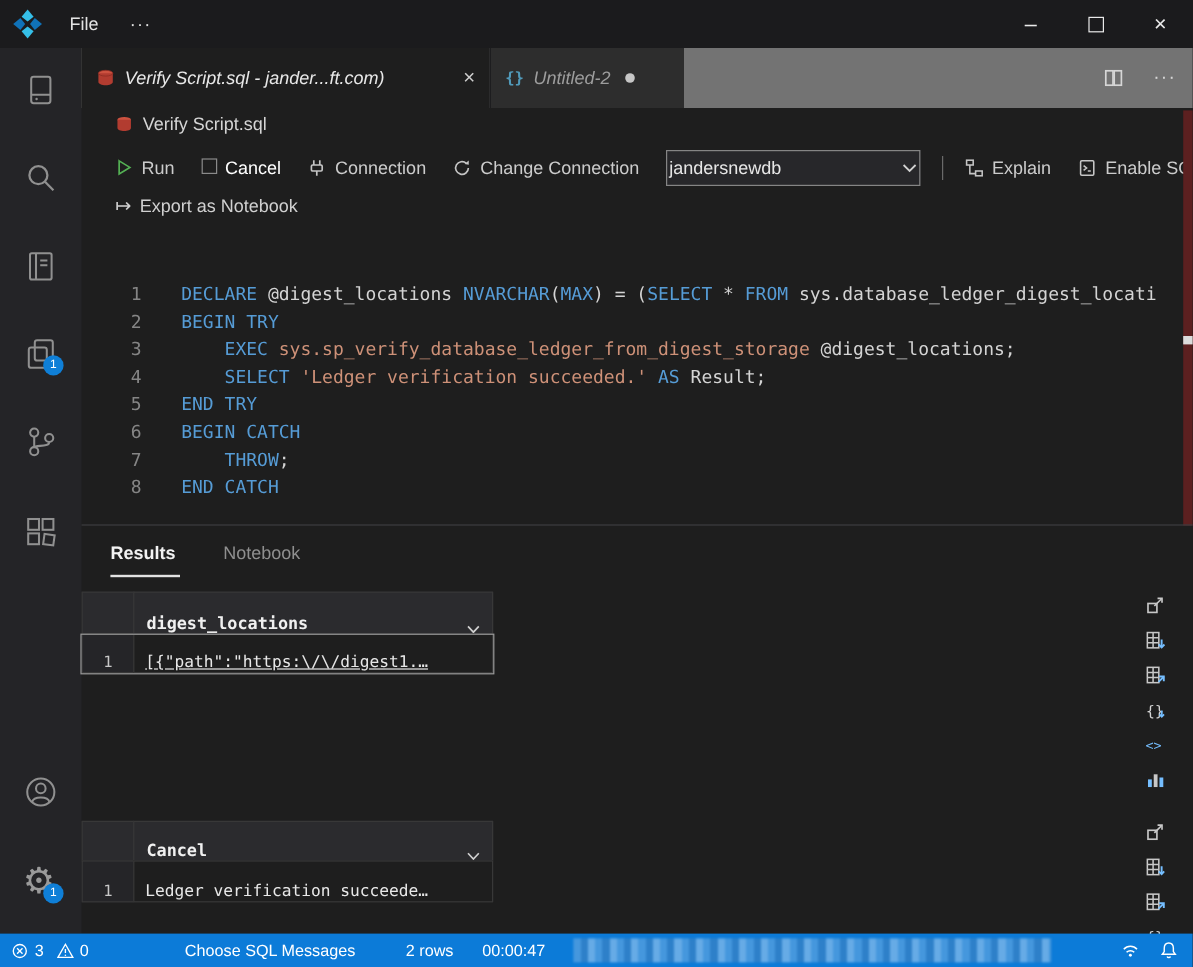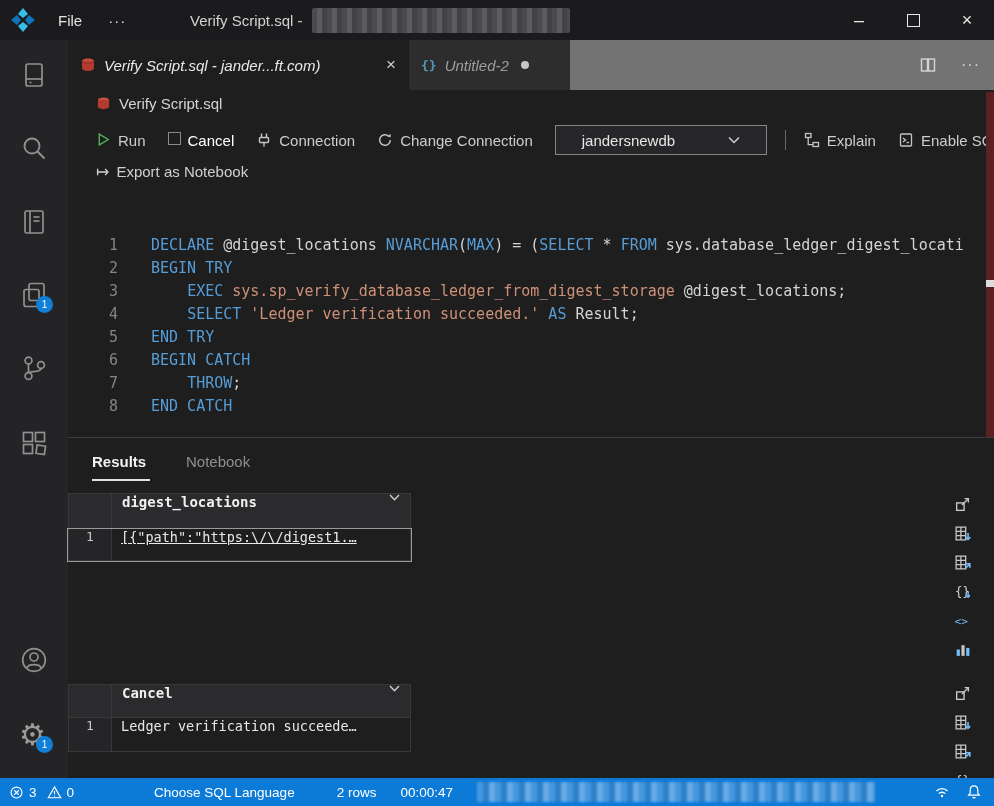--- a/index.html
+++ b/index.html
@@ -41,21 +41,21 @@
   .dots{color:#d6d6d6;font-size:16px;letter-spacing:1px}
   
   .breadcrumb{position:absolute;left:96px;top:95px;display:flex;align-items:center;gap:8px;
               font-size:15px;color:#d5d5d5}
   .toolbar{position:absolute;left:96px;top:124px;height:32px;display:flex;align-items:center;
            font-size:15px;color:#cccccc;white-space:nowrap}
   .tb{display:flex;align-items:flex-start;gap:7px;margin-right:22px}
   .tb.disabled{color:#ffffff}
   .stop-box{width:11px;height:11px;border:1.4px solid #8a8a8a;display:inline-block}
   .db-select{width:212px;height:30px;background:#27272a;border:1px solid #858585;display:flex;
-             align-items:center;padding:0 26px;box-sizing:border-box;margin-right:18px;color:#e6e6e6}
+             align-items:center;padding:0 2px;box-sizing:border-box;margin-right:18px;color:#e6e6e6}
   .db-select span{flex:1}
   .vsep{width:1px;height:20px;background:#6a6a6a;margin-right:18px}
   .export-row{position:absolute;left:96px;top:162px;display:flex;align-items:center;gap:7px;
               font-size:15px;color:#d0d0d0}
   .arrow-glyph{font-size:16px;color:#d0d0d0}
   
   .code{position:absolute;left:68px;top:188px;width:918px;height:250px;overflow:hidden;
         font-family:"DejaVu Sans Mono",monospace;font-size:15px;line-height:23px;white-space:pre}
   .code-line{display:flex}
   .ln{width:50px;text-align:right;color:#858585;flex:none}
@@ -63,21 +63,21 @@
   .tok-kw{color:#569cd6}.tok-pl{color:#d4d4d4}.tok-str{color:#ce9178}.tok-fn{color:#ce9178}
   .overview-ruler{position:absolute;left:986px;top:92px;width:8px;height:346px;background:#5c2020}
   .scroll-thumb{position:absolute;left:986px;top:280px;width:8px;height:7px;background:#dcdcdc}
   .hsep{position:absolute;left:68px;top:437px;width:926px;height:1px;background:#3e3e42}
   
   .rtab{position:absolute;top:453px;font-size:15px}
   .rtab .lbl{display:block}
   .rtab-underline{position:absolute;left:92px;top:479px;width:58px;height:2px;background:#e2e2e2}
   .grid{position:absolute;left:68px;font-family:"DejaVu Sans Mono",monospace}
   .grow{display:flex}
-  .cell{box-sizing:border-box;border:1px solid #383838;display:flex;align-items:flex-start}
+  .cell{box-sizing:border-box;border:1px solid #383838;display:flex;align-items:flex-end}
   .corner{width:44px;height:36px;background:#2b2b2e}
   .hcell{width:300px;height:36px;background:#2b2b2e;padding:0 10px;justify-content:space-between;
          color:#f0f0f0;font-size:14px;font-weight:bold;margin-left:-1px}
   .numcell{width:44px;height:33px;background:#252528;justify-content:center;color:#c8c8c8;
            font-size:13px;margin-top:-1px}
   .valcell{width:300px;height:33px;background:#1e1e1e;padding:0 9px;color:#e8e8e8;font-size:13.5px;
            margin-left:-1px;margin-top:-1px;overflow:hidden;white-space:nowrap}
   .selrow{outline:1px solid #9a9a9a}
   .linky{text-decoration:underline}
   .icon-stack{position:absolute;left:951px;display:flex;flex-direction:column;gap:7px}
@@ -97,24 +97,20 @@
   <span class="app-icon">
     <svg width="26" height="26" viewBox="0 0 26 26">
       <polygon points="13,1 18,7 13,11 8,7" fill="#35bfe8"></polygon>
       <polygon points="25,13 19,18 15,13 19,8" fill="#1072b8"></polygon>
       <polygon points="13,25 8,19 13,15 18,19" fill="#35bfe8"></polygon>
       <polygon points="1,13 7,8 11,13 7,18" fill="#1072b8"></polygon>
     </svg>
   </span>
   <span class="menu-item">File</span>
   <span class="menu-more">···</span>
-  <div class="win-title">
-    <span>Verify Script.sql -</span>
-    <span class="redact-gray"></span>
-  </div>
   <div class="win-controls">
     <div class="win-btn">–</div>
     <div class="win-btn">
         <span class="maximize-box"></span>
       </div>
     <div class="win-btn">×</div>
   </div>
 </div>
 
 <div class="activitybar">
@@ -431,21 +427,21 @@
   </div>
   <div class="sb" style="margin-left:10px">
     <svg width="15" height="15" viewBox="0 0 16 16" fill="none" stroke="#fff" stroke-width="1.2">
       <path d="M8 2 L14.6 13.6 H1.4 Z"></path>
         <line x1="8" y1="6.3" x2="8" y2="9.8"></line>
         <circle cx="8" cy="11.8" r=".7" fill="#fff" stroke="none"></circle>
     </svg>
     <span>0</span>
   </div>
   <div class="sb" style="margin-left:80px">
-    <span>Choose SQL Language</span>
+    <span>Choose SQL Messages</span>
   </div>
   <div class="sb" style="margin-left:42px">
     <span>2 rows</span>
   </div>
   <div class="sb" style="margin-left:24px">
     <span>00:00:47</span>
   </div>
   <div class="redact-blue"></div>
   <div class="sb-right">
     <span>

